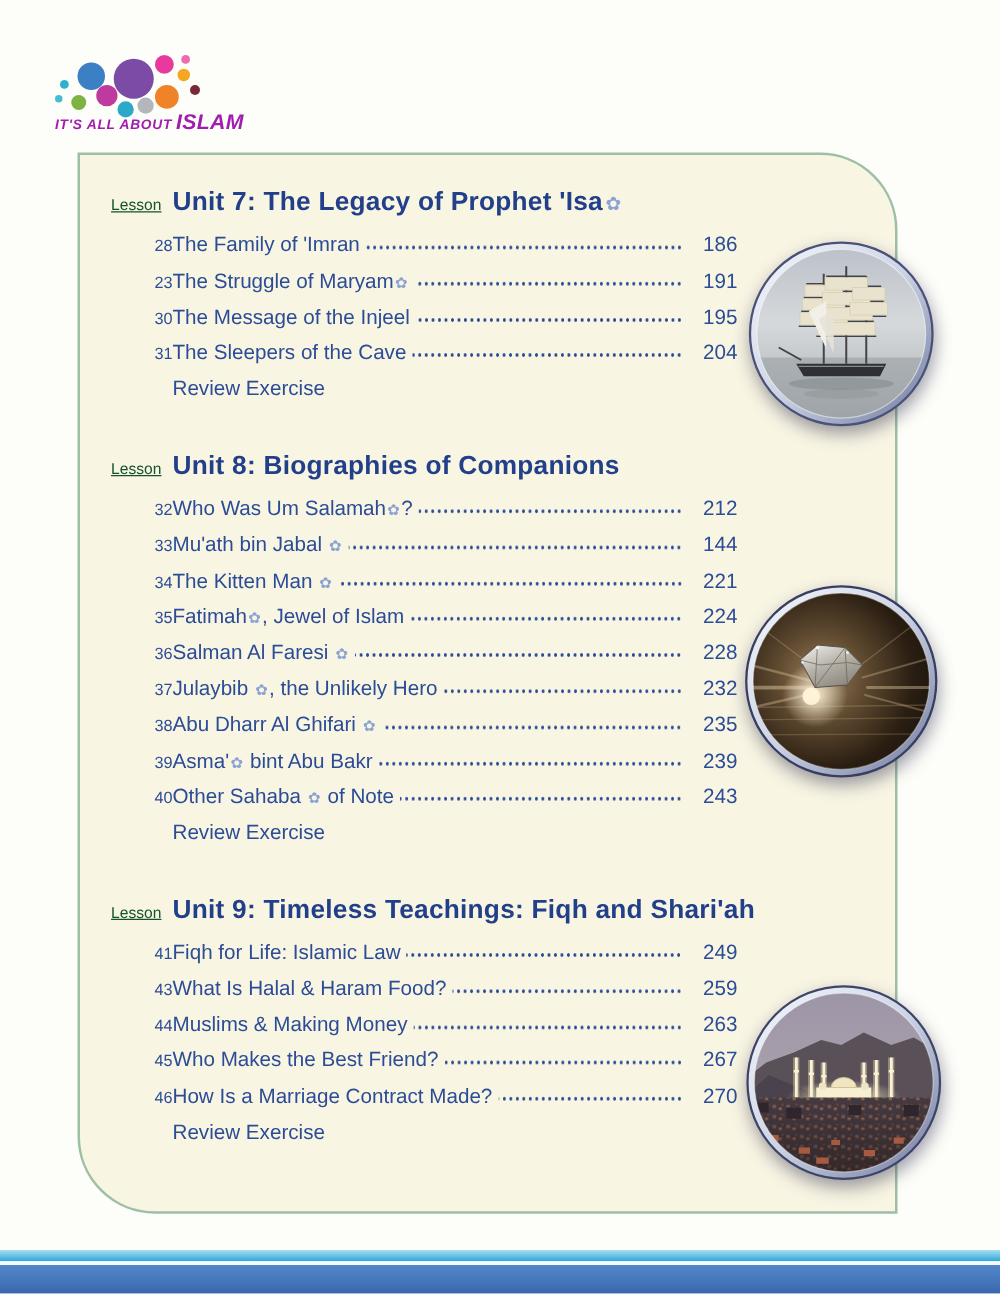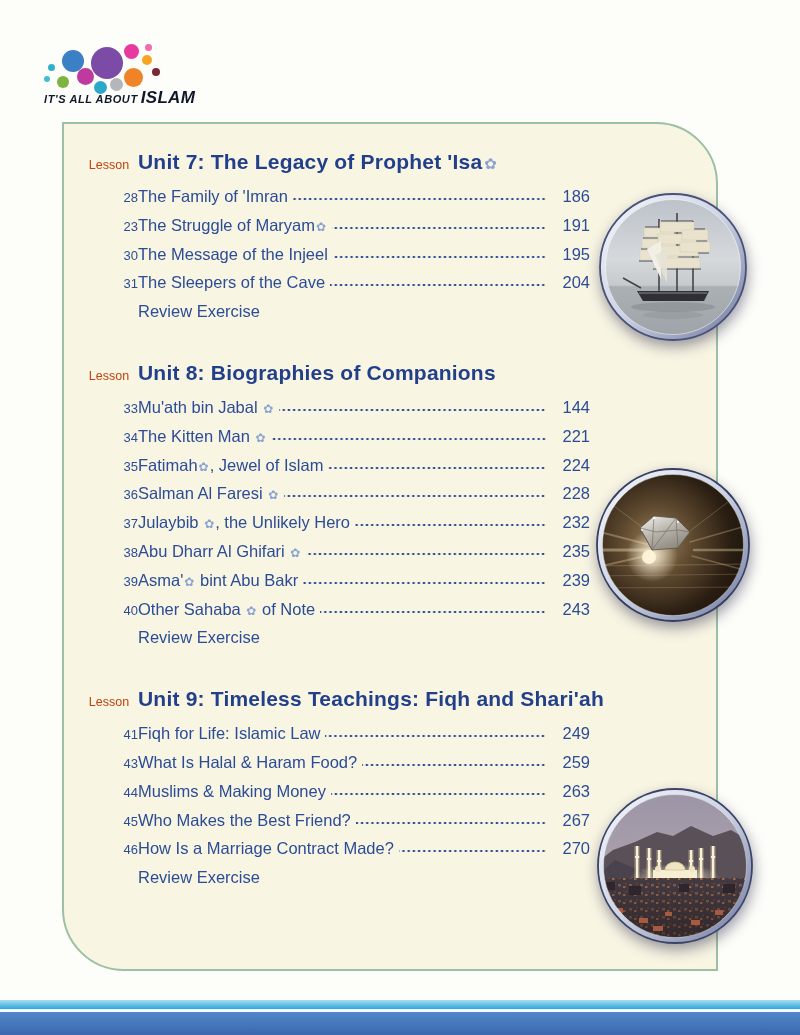--- a/index.html
+++ b/index.html
@@ -6,35 +6,35 @@
   .page {
     position:relative; width:800px; height:1035px; overflow:hidden;
     background:#fdfdf9; font-family:"Liberation Sans", sans-serif;
   }
 
   
   .logo { position:absolute; left:44px; top:42px; width:190px; height:68px; }
   .logo-circles { position:absolute; left:0; top:0; width:140px; height:48px; }
   .logo-circle { position:absolute; border-radius:50%; }
   .logo-text { position:absolute; left:0; top:46px; white-space:nowrap;
-    color:#0f172a; font-style:italic; font-weight:bold; }
+    color:#a21caf; font-style:italic; font-weight:bold; }
   .brand-prefix { font-size:11px; letter-spacing:0.6px; }
   .brand-name { font-size:17px; letter-spacing:0.3px; margin-left:3px; }
 
   
   .panel {
     position:absolute; left:62px; top:122px; width:652px; height:845px;
     background:#f9f5e3; border:2px solid #9dbfa4;
     border-radius:0 62px 0 62px; box-sizing:content-box;
   }
   .toc { position:absolute; left:16px; top:26px; right:126px; }
 
   .toc-unit { margin-bottom:30px; }
   .unit-header { display:flex; align-items:baseline; margin-bottom:7px; height:30px; }
-  .lesson-label { width:58px; flex:none; text-align:center; font-size:12.5px; color:#c2410c; }
+  .lesson-label { width:58px; flex:none; text-align:center; font-size:12.5px; color:#14532d;text-decoration:underline; }
   .unit-title { font-size:21px; font-weight:bold; color:#223f8a; letter-spacing:0.2px; white-space:nowrap; }
   .title-honorific { font-size:15px; font-weight:normal; color:#8ba2d4; margin-left:2px; }
 
   .toc-row { display:flex; align-items:baseline; height:28.8px; color:#2b4c96; }
   .row-num { width:58px; flex:none; text-align:right; font-size:13px; }
   .row-title { font-size:16.5px; white-space:nowrap; }
   .honorific { font-size:12px; color:#8ba2d4; margin:0 1px; }
   .leader {
     flex:1 1 auto; height:6px; margin:0 4px 0 5px;
     background-image:radial-gradient(circle, #2b4c96 1.15px, rgba(0,0,0,0) 1.5px);
@@ -115,20 +115,26 @@
           </div>
           <div class="toc-row review-row">
             <span class="row-num"></span>
             <span class="row-title">Review Exercise</span>
           </div>
         </div>
         <div class="toc-unit">
           <div class="unit-header">
             <span class="lesson-label">Lesson</span>
             <span class="unit-title"><span>Unit 8: Biographies of Companions</span></span>
+          </div>
+          <div class="toc-row">
+            <span class="row-num">32</span>
+            <span class="row-title"><span>Who Was Um Salamah</span><span class="honorific">✿</span><span>?</span></span>
+            <span class="leader"></span>
+            <span class="row-page">212</span>
           </div>
           <div class="toc-row">
             <span class="row-num">33</span>
             <span class="row-title"><span>Mu'ath bin Jabal </span><span class="honorific">✿</span></span>
             <span class="leader"></span>
             <span class="row-page">144</span>
           </div>
           <div class="toc-row">
             <span class="row-num">34</span>
             <span class="row-title"><span>The Kitten Man </span><span class="honorific">✿</span></span>

